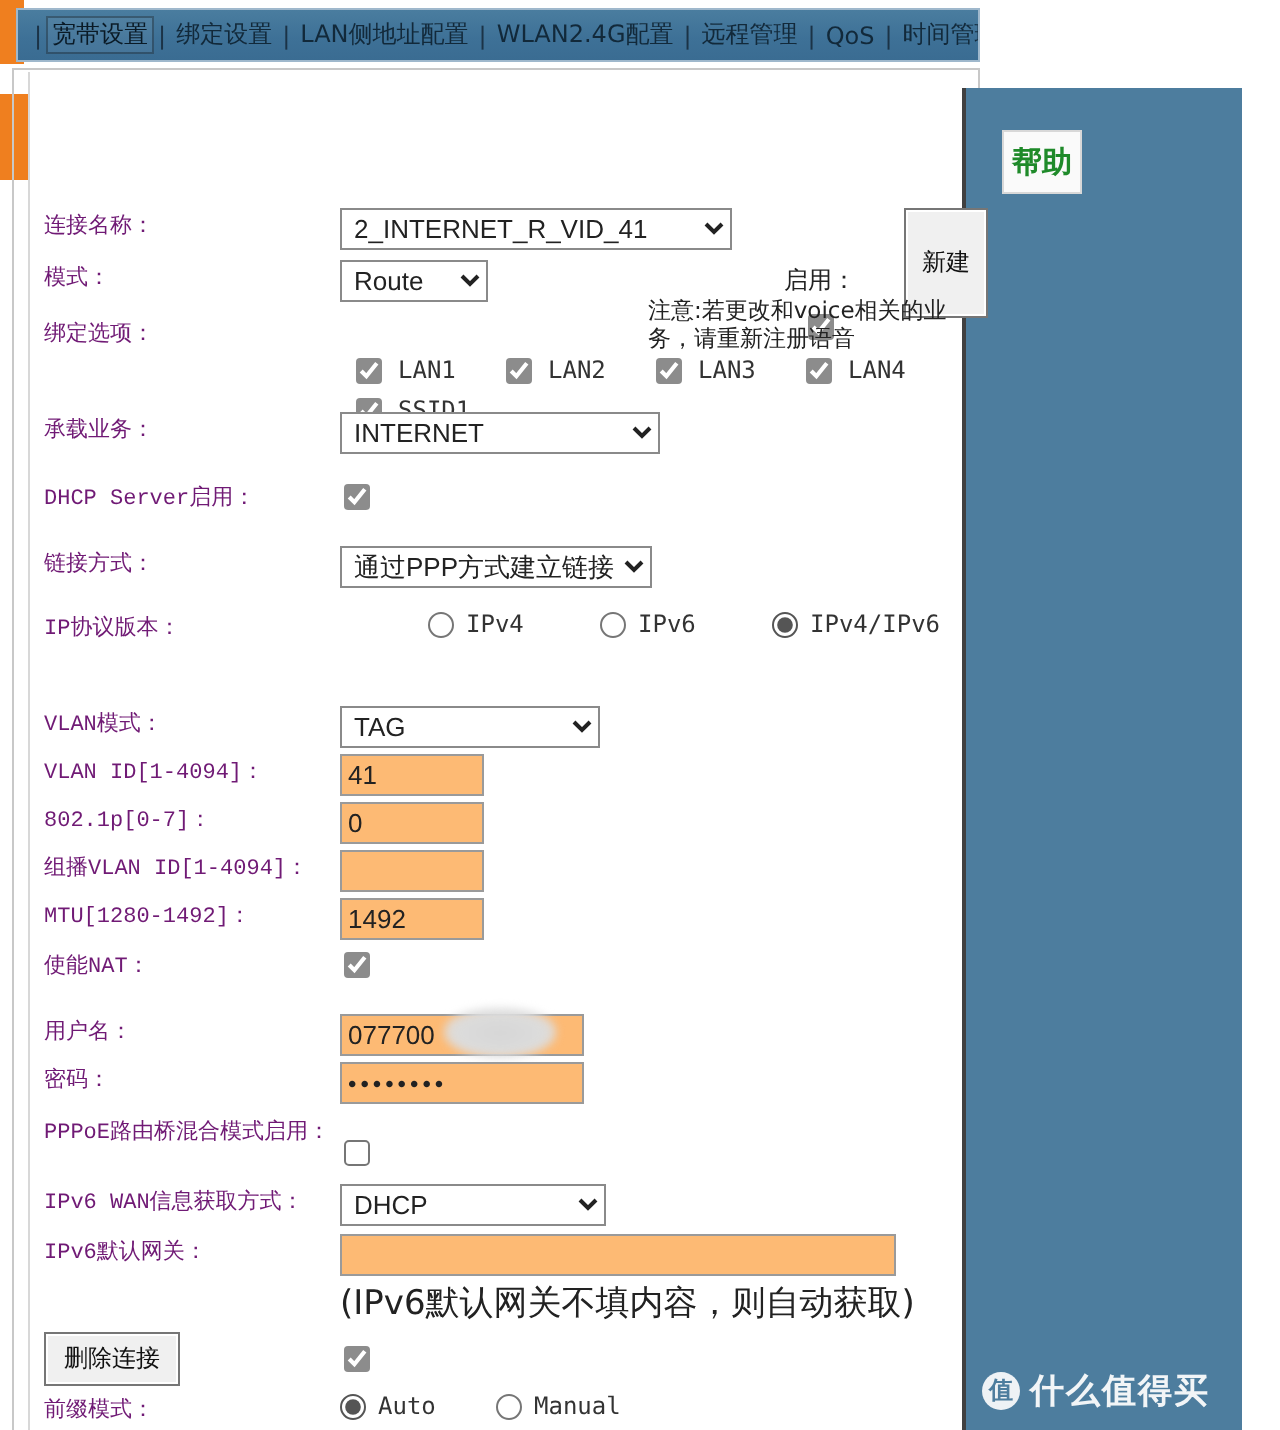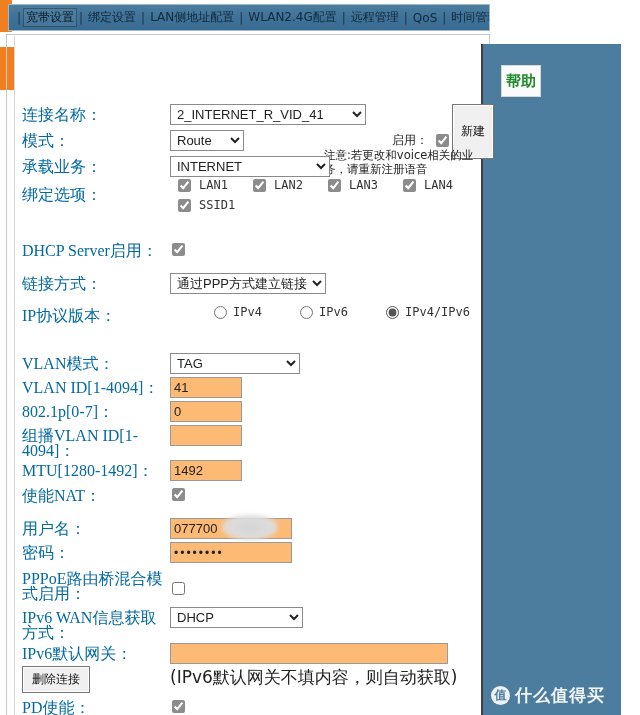--- a/index.html
+++ b/index.html
@@ -155,24 +155,24 @@
   }
   .row {
     display: flex;
     align-items: flex-start;
     margin-bottom: 0px;
     min-height: 22px;
   }
   .lbl {
     width: 148px;
     flex: 0 0 148px;
-    font-size: 16px;
-    color: #0369a1;
+    font-size: 11px;
+    color: #701a75;
     line-height: 15px;
-    font-family: Liberation Serif, serif;
+    font-family: Liberation Mono, monospace;
     padding-top: 3px;
   }
   .fld { flex: 1 1 auto; position: relative; }
 
   select.ui {
     font-family: "Liberation Sans", sans-serif;
     font-size: 13px;
     color: #222;
     background: #fff;
     border: 1px solid #8a8a8a;
@@ -226,20 +226,21 @@
 
   .enable-wrap {
     position: absolute;
     left: 392px; top: 132px;
     display: flex;
     align-items: center;
     gap: 8px;
     font-size: 12px;
     color: #222;
     font-family: "DejaVu Sans", sans-serif;
+    flex-direction: column;
   }
   .note {
     position: absolute;
     left: 324px; top: 148px;
     width: 166px;
     font-size: 11.5px;
     color: #222;
     line-height: 14px;
     font-family: "DejaVu Sans", "Liberation Sans", sans-serif;
   }
@@ -386,32 +387,32 @@
 
     <div class="row" style="margin-top:4px">
       <div class="lbl">模式：</div>
       <div class="fld">
         <select class="ui w-mode">
           <option>Route</option>
         </select>
       </div>
     </div>
 
+    <div class="row" style="margin-top:6px">
+      <div class="lbl">绑定选项：</div>
+      <div class="fld" style="height:44px"></div>
+    </div>
+
     <div class="row" style="margin-top:4px">
       <div class="lbl">承载业务：</div>
       <div class="fld">
         <select class="ui w-bear">
           <option>INTERNET</option>
         </select>
       </div>
-    </div>
-
-    <div class="row" style="margin-top:6px">
-      <div class="lbl">绑定选项：</div>
-      <div class="fld" style="height:44px"></div>
     </div>
 
     <div class="row" style="margin-top:12px">
       <div class="lbl">DHCP Server启用：</div>
       <div class="fld">
         <input type="checkbox" class="cb" id="cb-dhcp" style="margin-left: 2px;" checked="">
       </div>
     </div>
 
     <div class="row" style="margin-top:11px">

